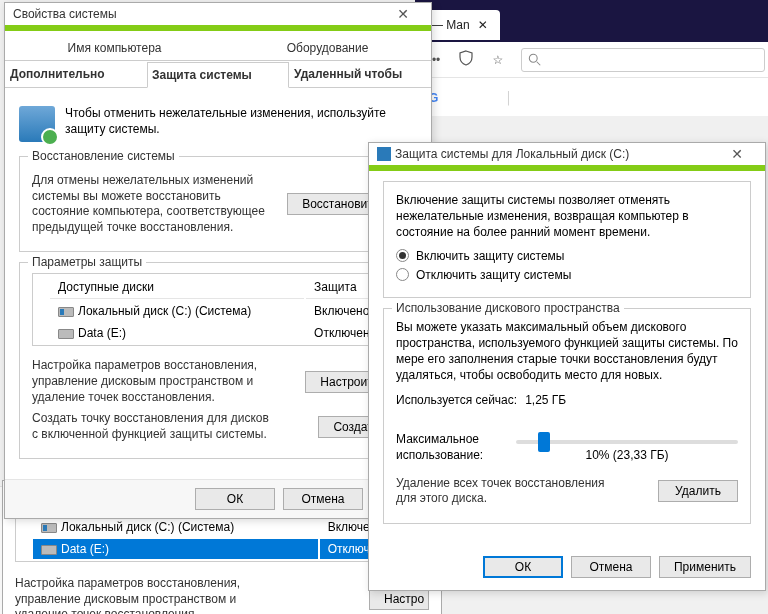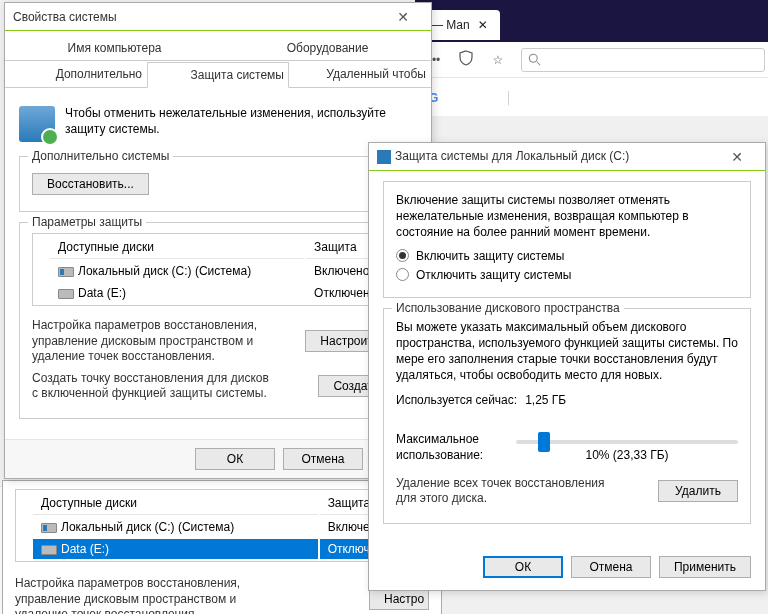--- a/index.html
+++ b/index.html
@@ -1,28 +1,28 @@
 <!DOCTYPE html>
 <html><head>
 <meta charset="utf-8">
 <style>
   * { box-sizing: border-box; margin: 0; padding: 0; font-family: "Segoe UI", Tahoma, sans-serif; font-size: 12px; }
   body { background: #f0f0f0; width: 768px; height: 614px; overflow: hidden; position: relative; }
 
   .window { position: absolute; background: #fff; border: 1px solid #aaa; box-shadow: 2px 2px 8px rgba(0,0,0,0.15); }
-  .titlebar { display: flex; align-items: center; justify-content: space-between; padding: 4px 8px; background: #fff; border-bottom: 1px solid #84cc16; height: 28px; }
+  .titlebar { display: flex; align-items: center; justify-content: space-between; padding: 4px 8px; background: #fff; border-bottom: 6px solid #84cc16; height: 28px; }
   .titlebar .title { font-size: 12px; color: #333; }
   .titlebar .close { cursor: pointer; font-size: 14px; color: #555; width: 40px; text-align: center; }
   .titlebar .icon-sm { display:inline-block; width:14px; height:14px; background:#2a7ab9; margin-right:4px; vertical-align:middle; }
 
   .tabs { display: flex; border-bottom: 1px solid #ccc; padding-top: 4px; background:#fff;}
   .tab { padding: 5px 14px; border: 1px solid transparent; border-bottom: none; font-size: 12px; cursor: pointer; color:#333;}
   .tab.active { border: 1px solid #ccc; border-bottom: 1px solid #fff; background: #fff; position:relative; top:1px; }
   .tabs2 { display:flex; border-bottom:1px solid #ccc; }
-  .tabs2 .tab { flex:1; text-align:right; padding:5px 4px; }
+  .tabs2 .tab { flex:1; text-align:left; padding:5px 4px;font-weight:bold; }
   .tabs2 .tab.active { border:1px solid #ccc; border-bottom:1px solid #fff; position:relative; top:1px; }
 
   .content { padding: 10px 14px; }
   .info { display:flex; gap:10px; padding:8px 0 14px 0; }
   .info .bigicon { width:36px; height:36px; flex:0 0 36px; background: linear-gradient(#6fa8d8,#2a7ab9); border-radius:3px; position:relative; }
   .info .bigicon::after { content:""; position:absolute; right:-4px; bottom:-4px; width:14px; height:14px; background:#4caf50; border-radius:50%; border:2px solid #fff; }
   fieldset { border:1px solid #ccc; padding: 10px 12px; margin-bottom:10px; position:relative; }
   fieldset > .legend { position:absolute; top:-8px; left:8px; background:#fff; padding:0 4px; font-size:12px; color:#333; }
   .row { display:flex; justify-content:space-between; align-items:center; margin:6px 0; }
   .desc { color:#333; max-width: 240px; line-height:1.3; }
@@ -140,22 +140,23 @@
     <div class="tab active">Защита системы</div>
     <div class="tab">Удаленный чтобы</div>
   </div>
   <div class="content">
     <div class="info">
       <div class="bigicon"></div>
       <div style="line-height:1.3;">Чтобы отменить нежелательные изменения, используйте защиту системы.</div>
     </div>
 
     <fieldset>
-      <div class="legend">Дополнительно системы</div>
+      <div class="legend">Восстановление системы</div>
       <div class="row">
+        <div class="desc">Для отмены нежелательных изменений системы вы можете восстановить состояние компьютера, соответствующее предыдущей точке восстановления.</div>
         <div class="btn">Восстановить...</div>
       </div>
     </fieldset>
 
     <fieldset>
       <div class="legend">Параметры защиты</div>
       <table class="drivetable">
         <tbody>
             <tr>
               <th>Доступные диски</th>

